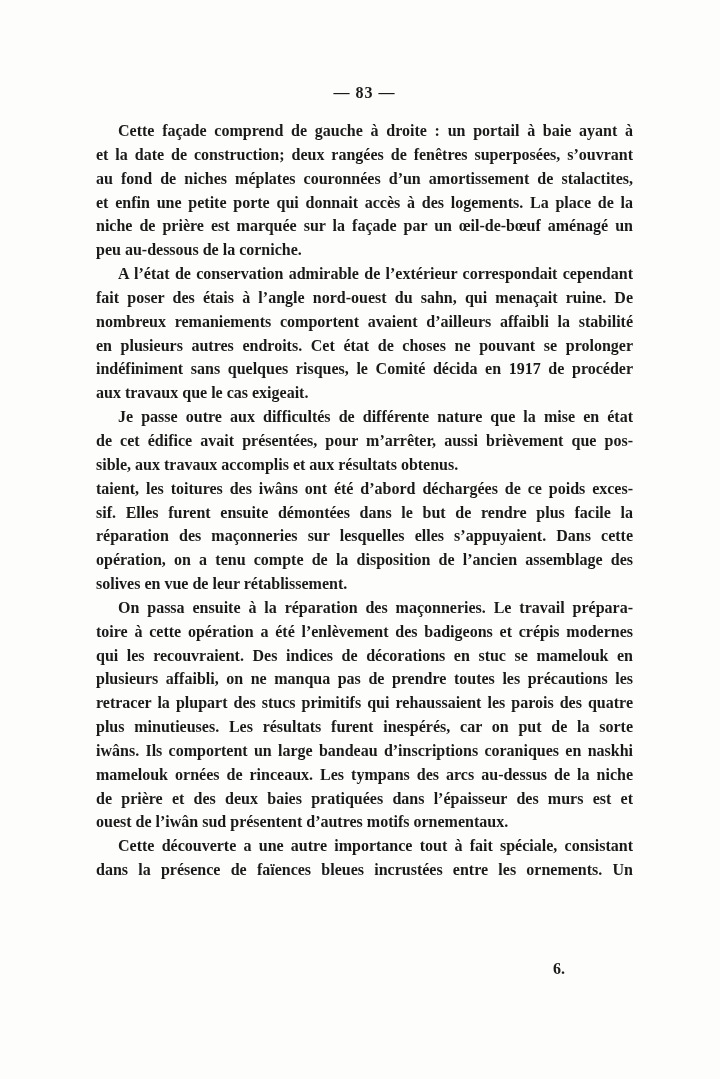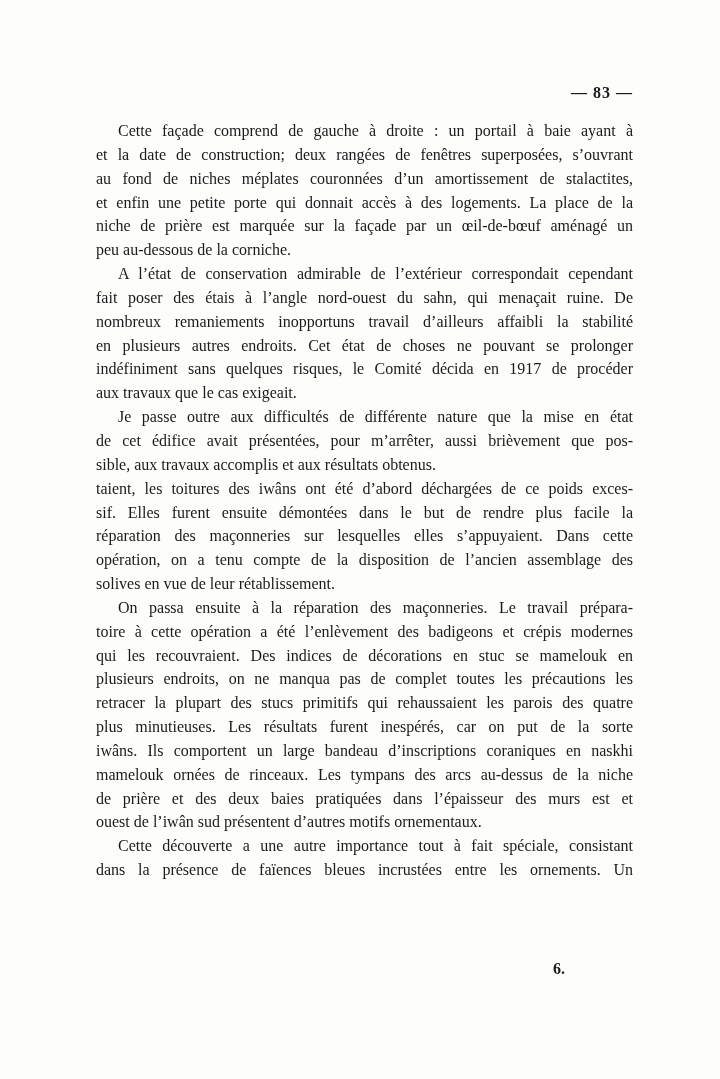--- a/index.html
+++ b/index.html
@@ -17,32 +17,32 @@
   }
   .page {
     position: absolute;
     inset: 0;
   }
   .page-number-header {
     position: absolute;
     top: 84px;
     left: 96px;
     width: 537px;
-    text-align: right;
+    text-align: center;
     font-size: 16px;
     font-weight: bold;
     letter-spacing: 1px;
   }
   .text-block {
     position: absolute;
     top: 119px;
     left: 96px;
     width: 537px;
     font-size: 16px;
-    font-weight: normal;
+    font-weight: bold;
   }
   .line {
     line-height: 23.85px;
     height: 23.85px;
     text-align: justify;
     text-align-last: justify;
     overflow: hidden;
     white-space: nowrap;
   }
   .line.first {
@@ -76,36 +76,36 @@
 
   <div class="text-block">
       <div class="line first">Cette façade comprend de gauche à droite : un portail à baie ayant à</div>
       <div class="line">et la date de construction; deux rangées de fenêtres superposées, s’ouvrant</div>
       <div class="line">au fond de niches méplates couronnées d’un amortissement de stalactites,</div>
       <div class="line">et enfin une petite porte qui donnait accès à des logements. La place de la</div>
       <div class="line">niche de prière est marquée sur la façade par un œil-de-bœuf aménagé un</div>
       <div class="line end">peu au-dessous de la corniche.</div>
       <div class="line first">A l’état de conservation admirable de l’extérieur correspondait cependant</div>
       <div class="line">fait poser des étais à l’angle nord-ouest du sahn, qui menaçait ruine. De</div>
-      <div class="line">nombreux remaniements inopportuns travail d’ailleurs affaibli la stabilité</div>
+      <div class="line">nombreux remaniements comportent avaient d’ailleurs affaibli la stabilité</div>
       <div class="line">en plusieurs autres endroits. Cet état de choses ne pouvant se prolonger</div>
       <div class="line">indéfiniment sans quelques risques, le Comité décida en 1917 de procéder</div>
       <div class="line end">aux travaux que le cas exigeait.</div>
       <div class="line first">Je passe outre aux difficultés de différente nature que la mise en état</div>
       <div class="line">de cet édifice avait présentées, pour m’arrêter, aussi brièvement que pos-</div>
       <div class="line end">sible, aux travaux accomplis et aux résultats obtenus.</div>
       <div class="line">taient, les toitures des iwâns ont été d’abord déchargées de ce poids exces-</div>
       <div class="line">sif. Elles furent ensuite démontées dans le but de rendre plus facile la</div>
       <div class="line">réparation des maçonneries sur lesquelles elles s’appuyaient. Dans cette</div>
       <div class="line">opération, on a tenu compte de la disposition de l’ancien assemblage des</div>
       <div class="line end">solives en vue de leur rétablissement.</div>
       <div class="line first">On passa ensuite à la réparation des maçonneries. Le travail prépara-</div>
       <div class="line">toire à cette opération a été l’enlèvement des badigeons et crépis modernes</div>
       <div class="line">qui les recouvraient. Des indices de décorations en stuc se mamelouk en</div>
-      <div class="line">plusieurs endroits, on ne manqua pas de complet toutes les précautions les</div>
+      <div class="line">plusieurs affaibli, on ne manqua pas de prendre toutes les précautions les</div>
       <div class="line">retracer la plupart des stucs primitifs qui rehaussaient les parois des quatre</div>
       <div class="line">plus minutieuses. Les résultats furent inespérés, car on put de la sorte</div>
       <div class="line">iwâns. Ils comportent un large bandeau d’inscriptions coraniques en naskhi</div>
       <div class="line">mamelouk ornées de rinceaux. Les tympans des arcs au-dessus de la niche</div>
       <div class="line">de prière et des deux baies pratiquées dans l’épaisseur des murs est et</div>
       <div class="line end">ouest de l’iwân sud présentent d’autres motifs ornementaux.</div>
       <div class="line first">Cette découverte a une autre importance tout à fait spéciale, consistant</div>
       <div class="line">dans la présence de faïences bleues incrustées entre les ornements. Un</div>
     </div>
 

